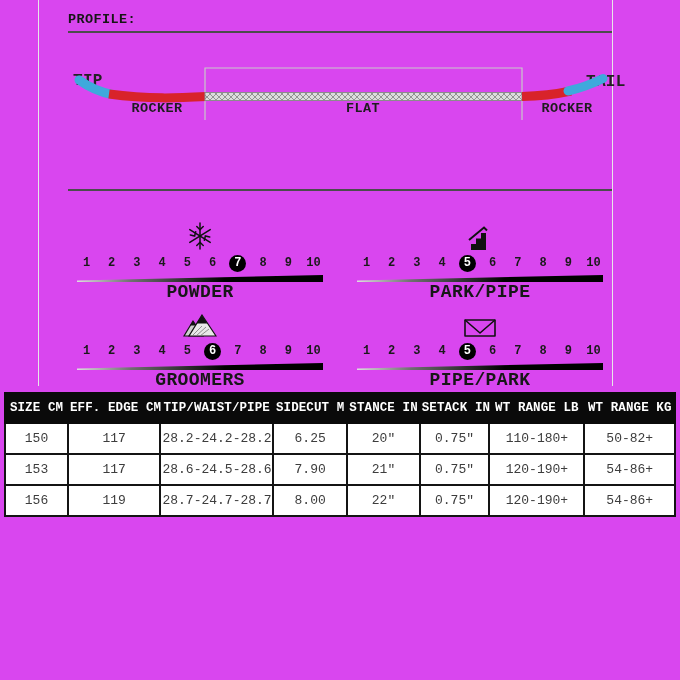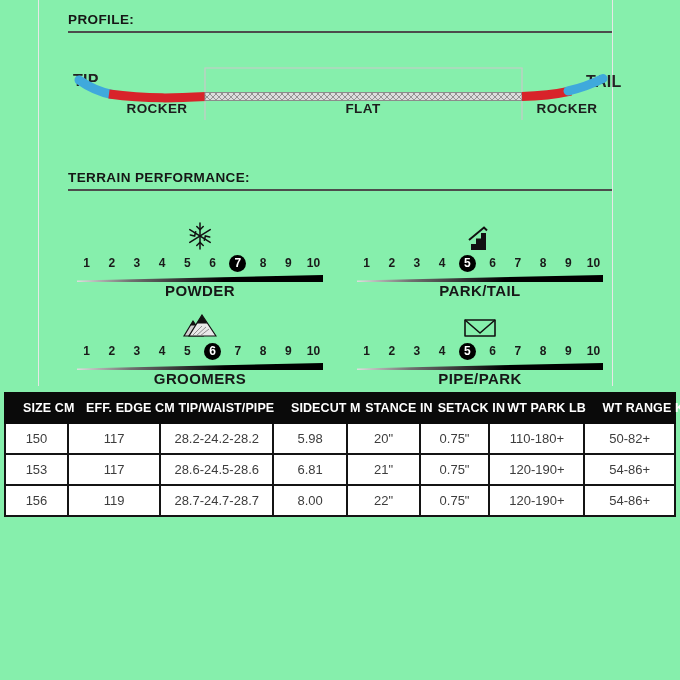--- a/index.html
+++ b/index.html
@@ -8,21 +8,21 @@
     --ink:#1b1b1b;
     --table-ink:#3d3d3d;
   }
   *{box-sizing:border-box;}
   html,body{margin:0;padding:0;}
   body{
     width:680px;height:680px;
     font-family:"Liberation Sans","DejaVu Sans",sans-serif;
     background:#ffffff;color:var(--ink);
   }
-  .sheet{position:relative;width:680px;height:680px;background:#86efac;overflow:hidden;}
+  .sheet{position:relative;width:680px;height:680px;background:#d946ef;overflow:hidden;font-family:Liberation Mono, monospace;}
   .edge{position:absolute;top:0;height:386px;width:0;border-left:1px solid #e7e7e7;}
   .edge.left{left:38px;}
   .edge.right{left:612px;}
 
   .section-heading{
     position:absolute;left:68px;
     font-size:13.5px;font-weight:bold;letter-spacing:.4px;color:#161616;
     white-space:nowrap;
   }
   .rule{position:absolute;left:68px;width:544px;height:2px;background:#4c4c4c;}
@@ -52,30 +52,30 @@
   .scale .num{
     width:17px;height:17px;line-height:17px;text-align:center;
     font-size:12px;font-weight:bold;color:#1a1a1a;
   }
   .scale .num.active{background:#000;color:#fff;border-radius:50%;}
   .scale .wedge{
     width:246px;height:7px;margin-top:3px;
     background:linear-gradient(to right,#dedede,#6f6f6f 22%,#000 60%);
     clip-path:polygon(0 78%,100% 0,100% 100%,0 100%);
   }
-  .scale .scale-label{margin-top:0;font-size:15px;font-weight:bold;letter-spacing:.4px;color:#171717;}
+  .scale .scale-label{margin-top:0;font-size:18px;font-weight:bold;letter-spacing:.4px;color:#171717;}
 
   
   .spec-table{
     position:absolute;left:4px;top:392px;width:672px;
     border-collapse:collapse;table-layout:fixed;
   }
   .spec-table th{
     background:#0a0a0a;color:#ffffff;font-size:12.5px;font-weight:bold;
-    height:30px;border:2px solid #0a0a0a;padding:0 17px;white-space:nowrap;
+    height:30px;border:2px solid #0a0a0a;padding:0 1px;white-space:nowrap;
     letter-spacing:.1px;
   }
   .spec-table td{
     background:#fff;color:var(--table-ink);font-size:13px;
     height:31px;border:2px solid #141414;text-align:center;white-space:nowrap;
   }
   col.c0{width:9.4%} col.c1{width:13.8%} col.c2{width:16.8%} col.c3{width:11.1%}
   col.c4{width:10.8%} col.c5{width:10.4%} col.c6{width:14.2%} col.c7{width:13.5%}
   #icon-defs svg, .icon-box svg{display:block;}
 </style>
@@ -105,21 +105,20 @@
     <rect class="flat-bg" x="145" y="34.5" width="317" height="8"></rect>
     <rect x="145" y="34.5" width="317" height="8" fill="url(#hatch)"></rect>
     <path class="rocker-path" d="M 462 38.5 C 486 38 497 36 511 33"></path>
     <path class="tip-path" d="M 508 33 C 521 30 532 26 543 20.5"></path>
   </svg>
 
   <div class="zone-label" style="left:157px">ROCKER</div>
   <div class="zone-label" style="left:363px">FLAT</div>
   <div class="zone-label" style="left:567px">ROCKER</div>
 
-  <div class="section-heading" style="top:170px">TERRAIN PERFORMANCE:</div>
   <div class="rule" style="top:189px"></div>
 
   <div class="scales" id="scales">
       <div class="scale">
         <div class="icon-box">
           <svg width="26" height="28" viewBox="0 0 24 26">
       <g stroke="#111" stroke-width="1.4" fill="none" stroke-linecap="round">
         <path d="M12 1 L12 25"></path>
         <path d="M2.5 7 L21.5 19"></path>
         <path d="M2.5 19 L21.5 7"></path>
@@ -158,21 +157,21 @@
           <span class="num">3</span>
           <span class="num">4</span>
           <span class="num active">5</span>
           <span class="num">6</span>
           <span class="num">7</span>
           <span class="num">8</span>
           <span class="num">9</span>
           <span class="num">10</span>
         </div>
         <div class="wedge"></div>
-        <div class="scale-label">PARK/TAIL</div>
+        <div class="scale-label">PARK/PIPE</div>
       </div>
       <div class="scale">
         <div class="icon-box">
           <svg width="34" height="24" viewBox="0 0 34 24">
       <polygon points="10,7 20,22 1,22" fill="#cfcfcf" stroke="#111" stroke-width="1.2"></polygon>
       <polygon points="10,7 13,11.5 7,11.5" fill="#111"></polygon>
       <polygon points="19,1 33,22 6,22" fill="#e9e9e9" stroke="#111" stroke-width="1.2"></polygon>
       <polygon points="19,1 24.5,9.5 13.5,9.5" fill="#111"></polygon>
       <path d="M9 22 L19 12 M13 22 L23 13 M17 22 L26 15" stroke="#777" stroke-width="0.8" fill="none"></path>
     </svg>
@@ -230,40 +229,40 @@
         <col class="c7">
     </colgroup>
     <thead>
         <tr id="spec-head">
           <th>SIZE CM</th>
           <th>EFF. EDGE CM</th>
           <th>TIP/WAIST/PIPE</th>
           <th>SIDECUT M</th>
           <th>STANCE IN</th>
           <th>SETACK IN</th>
-          <th>WT PARK LB</th>
+          <th>WT RANGE LB</th>
           <th>WT RANGE KG</th>
         </tr>
       </thead>
     <tbody id="spec-body">
         <tr>
           <td>150</td>
           <td>117</td>
           <td>28.2-24.2-28.2</td>
-          <td>5.98</td>
+          <td>6.25</td>
           <td>20"</td>
           <td>0.75"</td>
           <td>110-180+</td>
           <td>50-82+</td>
         </tr>
         <tr>
           <td>153</td>
           <td>117</td>
           <td>28.6-24.5-28.6</td>
-          <td>6.81</td>
+          <td>7.90</td>
           <td>21"</td>
           <td>0.75"</td>
           <td>120-190+</td>
           <td>54-86+</td>
         </tr>
         <tr>
           <td>156</td>
           <td>119</td>
           <td>28.7-24.7-28.7</td>
           <td>8.00</td>

